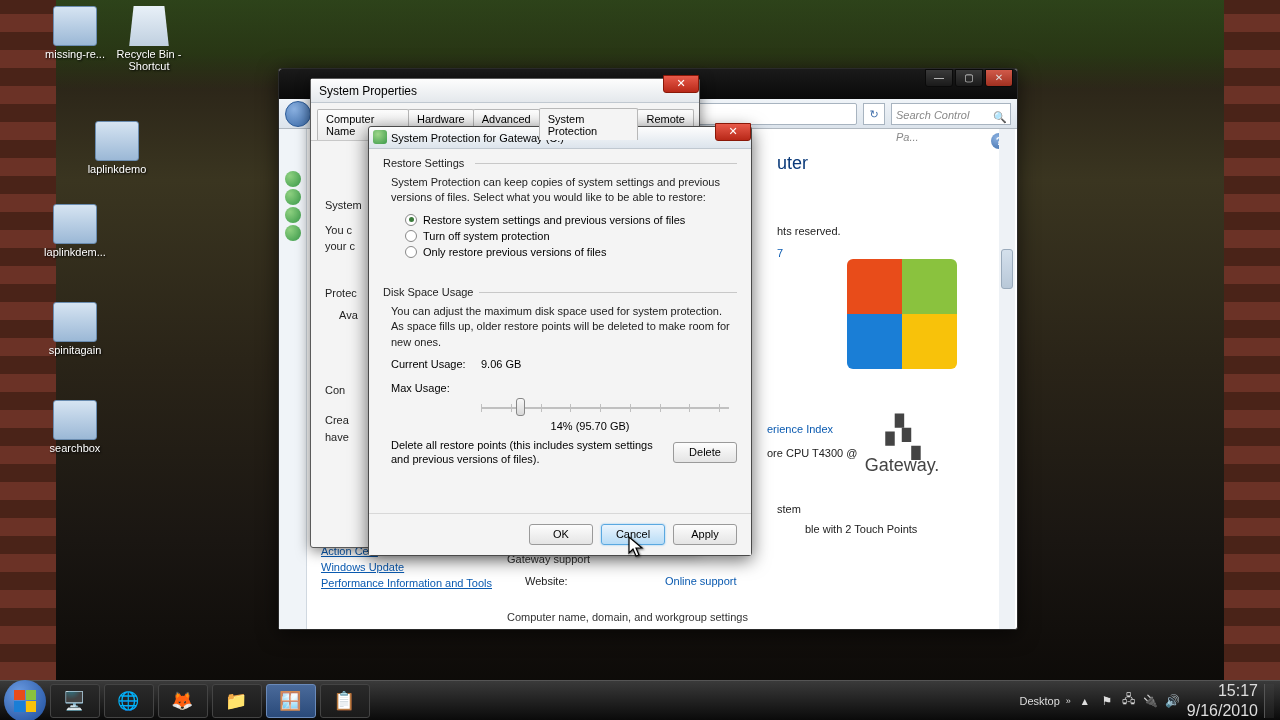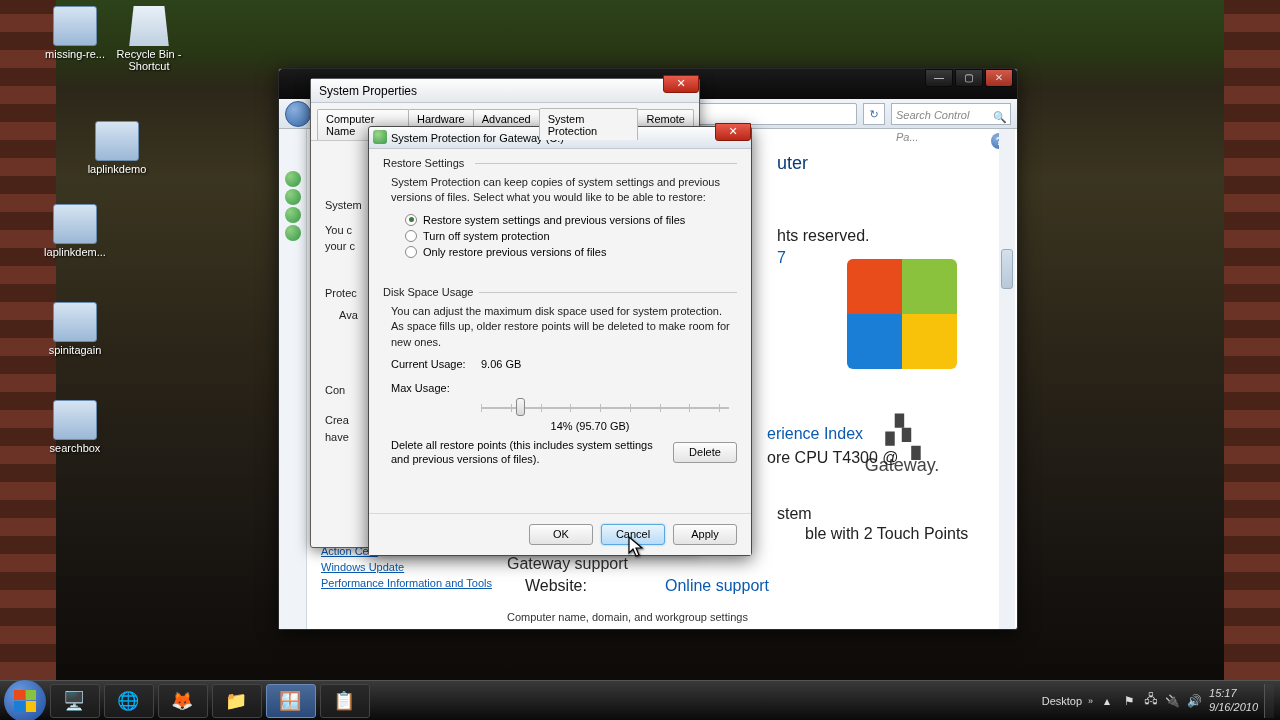--- a/index.html
+++ b/index.html
@@ -59,21 +59,21 @@
 .cpwin .help { position:absolute; right:10px; top:4px; width:16px; height:16px; border-radius:50%; background:radial-gradient(circle at 35% 30%,#8ab0e0,#3a6aa8); color:#fff; font-size:11px; text-align:center; line-height:16px; font-weight:bold;}
 .winlogo { position:absolute; right:50px; top:120px; width:130px; height:130px; }
 .winlogo .c { position:absolute; width:55px; height:55px; }
 .winlogo .r { top:10px; left:10px; background:#e84c1a; border-radius:6px 0 0 0;}
 .winlogo .g { top:10px; right:10px; background:#8ac23e; border-radius:0 6px 0 0;}
 .winlogo .b { bottom:10px; left:10px; background:#1a7ed6; border-radius:0 0 0 6px;}
 .winlogo .y { bottom:10px; right:10px; background:#f8c20a; border-radius:0 0 6px 0;}
 .winlogo::before { content:""; position:absolute; inset:-6px; border-radius:50%; background:radial-gradient(circle,rgba(255,255,255,.2),transparent 70%);}
 .gwlogo { position:absolute; right:50px; top:290px; color:#444; font-size:18px; text-align:center; width:130px;}
 .gwlogo .dots { font-size:24px; letter-spacing:-2px; line-height:18px;}
-.cpwin .main .frag { font-size:16px; color:#222; line-height:1.6; }
+.cpwin .main .frag { font-size:11px; color:#222; line-height:1.6; }
 .cpwin .main .frag a { color:#0a5ab0; text-decoration:none; }
 .seealso { position:absolute; left:14px; bottom:36px; font-size:11px;}
 .seealso a { color:#0a5ab0; display:block; margin:4px 0;}
 .cpwin .bottomhdr { position:absolute; left:200px; right:20px; bottom:6px; font-size:11px; color:#333; border-top:1px solid transparent;}
 .cpwin .vscroll { position:absolute; right:2px; top:0; bottom:0; width:16px; background:#eef2f6;}
 .cpwin .vscroll .thumb { position:absolute; left:2px; right:2px; top:120px; height:40px; background:linear-gradient(#d4e0ec,#b8c8d8); border:1px solid #9ab; border-radius:3px;}
 
 
 .spwin {
   position:absolute; left:310px; top:78px; width:390px; height:470px;
@@ -125,21 +125,21 @@
 .taskbar { position:absolute; left:0; right:0; bottom:0; height:40px; background:linear-gradient(#3a3a3a,#0a0a0a); border-top:1px solid #555; display:flex; align-items:center;}
 .start { width:42px; height:42px; margin-left:4px; border-radius:50%; background:radial-gradient(circle at 35% 30%,#6a9ae0,#1a4a9a); position:relative; display:flex; align-items:center; justify-content:center;}
 .start .flag { width:22px; height:22px; display:grid; grid-template:1fr 1fr/1fr 1fr; gap:1px;}
 .start .flag div:nth-child(1){background:#e84c1a;} .start .flag div:nth-child(2){background:#8ac23e;}
 .start .flag div:nth-child(3){background:#1a7ed6;} .start .flag div:nth-child(4){background:#f8c20a;}
 .tpin { width:50px; height:34px; margin-left:4px; background:linear-gradient(#2a2a2a,#1a1a1a); border:1px solid #444; border-radius:3px; display:flex; align-items:center; justify-content:center; font-size:18px;}
 .tpin.active { background:linear-gradient(#4a6a9a,#2a4a7a); border-color:#6a8aba;}
 .tray { margin-left:auto; display:flex; align-items:center; gap:6px; padding-right:6px; color:#ddd; font-size:11px;}
 .tray .desklbl { font-size:11px;}
 .tray .tico { width:16px; height:16px; display:flex; align-items:center; justify-content:center; font-size:12px;}
-.tray .clock { line-height:1.2; font-size:11px;font-style:italic;}
+.tray .clock { text-align:right; line-height:1.2; font-size:16px;}
 .tray .showdesk { width:10px; height:34px; background:linear-gradient(#3a3a3a,#1a1a1a); border-left:1px solid #555;}
 </style>
 </head>
 <body>
 
 <div class="desktop">
   <div class="brick-left"></div>
   <div class="brick-right"></div>
   <div class="foliage"></div>
 </div>

